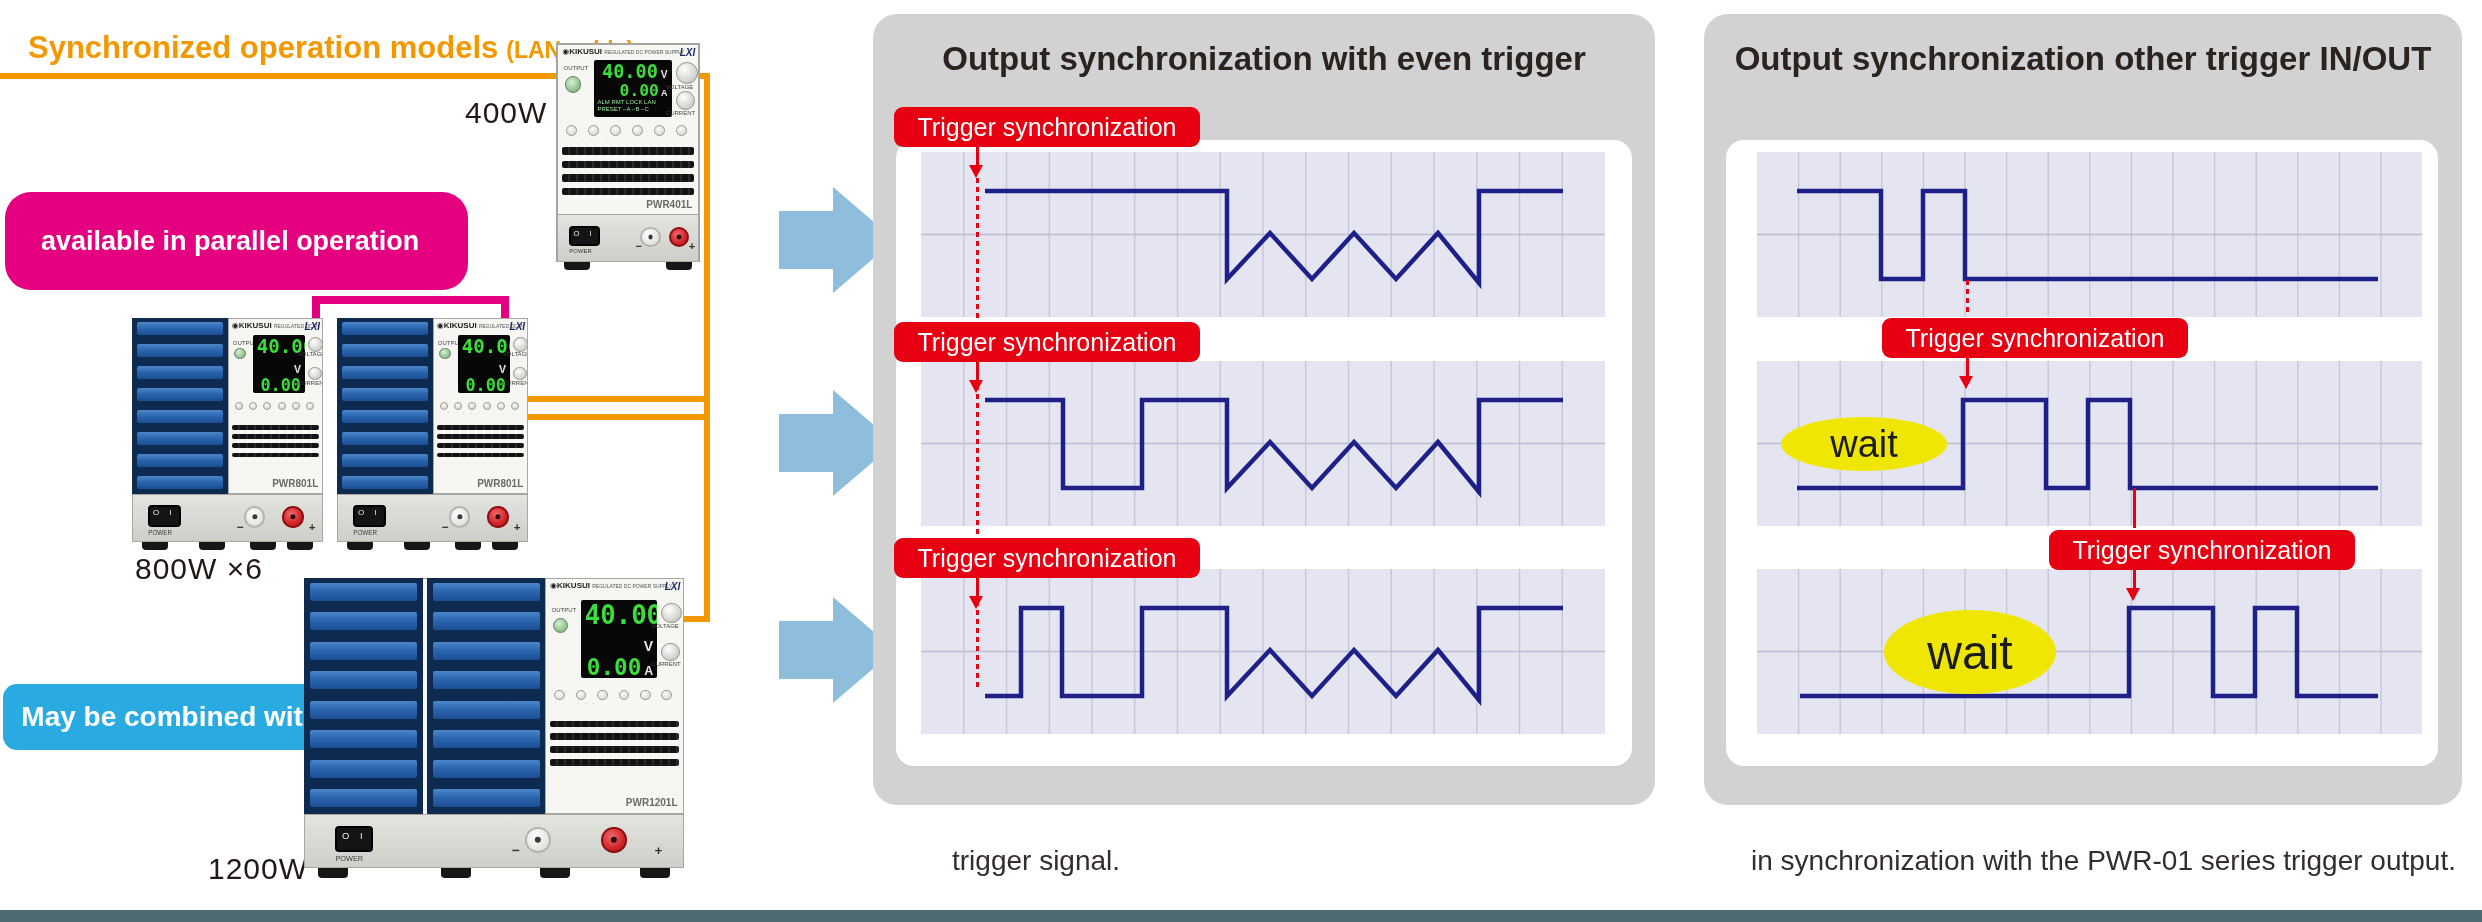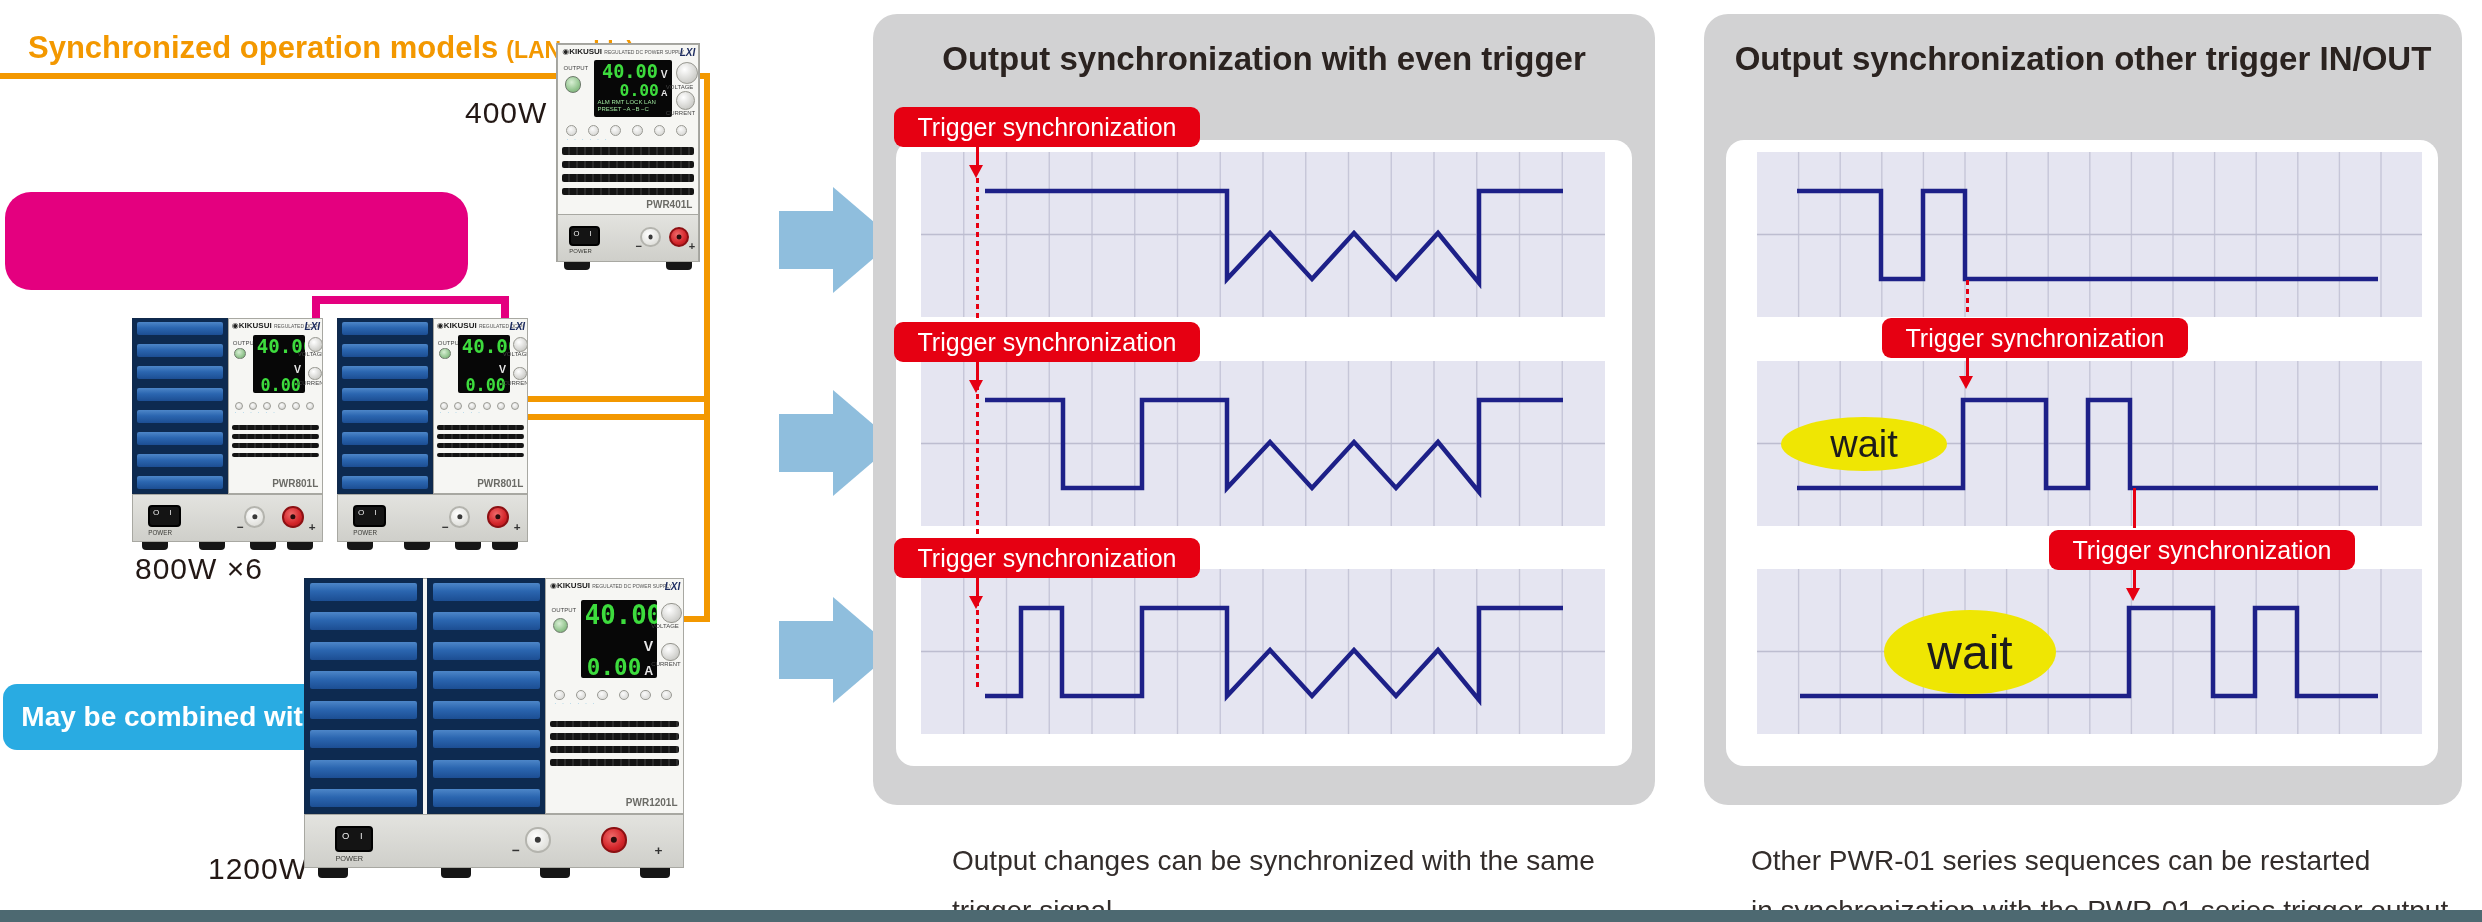--- a/index.html
+++ b/index.html
@@ -101,20 +101,21 @@
 <div class="abs cable-seg" style="left:704px;top:73px;width:6px;height:549px;"></div>
 <div class="abs cable-seg" style="left:528px;top:396px;width:182px;height:6px;"></div>
 <div class="abs cable-seg" style="left:528px;top:414px;width:182px;height:6px;"></div>
 <div class="abs cable-seg" style="left:684px;top:616px;width:26px;height:6px;"></div>
 
 <div class="abs magenta-seg" style="left:312px;top:296px;width:197px;height:8px;"></div>
 <div class="abs magenta-seg" style="left:312px;top:296px;width:8px;height:26px;"></div>
 <div class="abs magenta-seg" style="left:501px;top:296px;width:8px;height:26px;"></div>
 
 <div class="abs pink-box">
+  <div>available in parallel operation</div>
 </div>
 
 <div class="abs blue-box">
   <span>May be combined with other models</span>
 </div>
 
 <div class="abs watt-label" style="left:465px;top:96px;">400W</div>
 <div class="abs watt-label" style="left:135px;top:552px;">800W ×6</div>
 <div class="abs watt-label" style="left:208px;top:852px;">1200W</div>
 
@@ -428,21 +429,20 @@
     <div class="badge" style="left: 894px; top: 107px; width: 306px;">Trigger synchronization</div>
     <div class="badge" style="left: 894px; top: 322px; width: 306px;">Trigger synchronization</div>
     <div class="badge" style="left: 894px; top: 538px; width: 306px;">Trigger synchronization</div>
     <div class="red-arrow-shaft" style="left: 976px; top: 147px; height: 20px;"></div>
     <div class="red-arrow-head" style="left: 969px; top: 165px;"></div>
     <div class="red-arrow-shaft" style="left: 976px; top: 362px; height: 20px;"></div>
     <div class="red-arrow-head" style="left: 969px; top: 380px;"></div>
     <div class="red-arrow-shaft" style="left: 976px; top: 578px; height: 20px;"></div>
     <div class="red-arrow-head" style="left: 969px; top: 596px;"></div>
     <div class="caption" style="left: 952px; top: 836px;">
-      <div>Output changes can be synchronized with the same</div>
       <div>trigger signal.</div>
     </div>
     <div class="panel" style="left: 1704px; top: 14px; width: 758px; height: 791px;">
       <div class="panel-title" style="top: 26px;">Output synchronization other trigger IN/OUT</div>
     </div>
     <div class="white-inner" style="left: 1726px; top: 140px; width: 712px; height: 626px;"></div>
     <div class="chart" style="left: 1757px; top: 152px; width: 665px; height: 165px;">
       <svg width="665" height="165" viewBox="0 0 665 165">
         <line x1="41.6" x2="41.6" y1="0" y2="165" stroke="#c6c6d8" stroke-width="1.4"></line>
         <line x1="83.2" x2="83.2" y1="0" y2="165" stroke="#c6c6d8" stroke-width="1.4"></line>
@@ -509,18 +509,17 @@
     <div class="solidline" style="left: 2133px; top: 488px; height: 40px;"></div>
     <div class="badge" style="left: 1882px; top: 318px; width: 306px;">Trigger synchronization</div>
     <div class="badge" style="left: 2049px; top: 530px; width: 306px;">Trigger synchronization</div>
     <div class="red-arrow-shaft" style="left: 1966px; top: 358px; height: 20px;"></div>
     <div class="red-arrow-head" style="left: 1959px; top: 376px;"></div>
     <div class="red-arrow-shaft" style="left: 2133px; top: 570px; height: 20px;"></div>
     <div class="red-arrow-head" style="left: 2126px; top: 588px;"></div>
     <div class="wait" style="left: 1781px; top: 417px; width: 166px; height: 54px; font-size: 38px;">wait</div>
     <div class="wait" style="left: 1884px; top: 610px; width: 172px; height: 84px; font-size: 48px;">wait</div>
     <div class="caption" style="left: 1751px; top: 836px;">
-      <div>Other PWR-01 series sequences can be restarted</div>
       <div>in synchronization with the PWR-01 series trigger output.</div>
     </div>
   </div>
 
 <div class="bottom-band"></div>
 
 </body></html>

